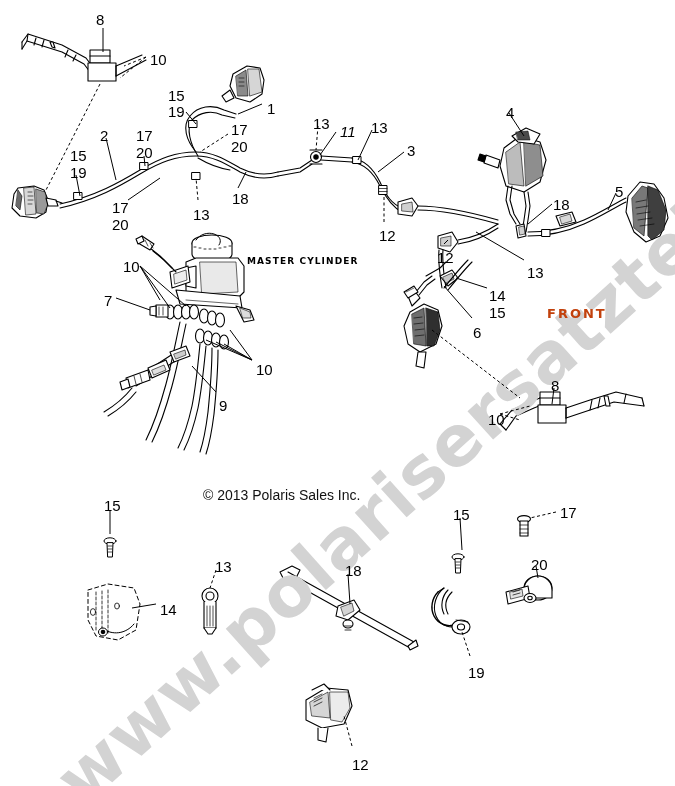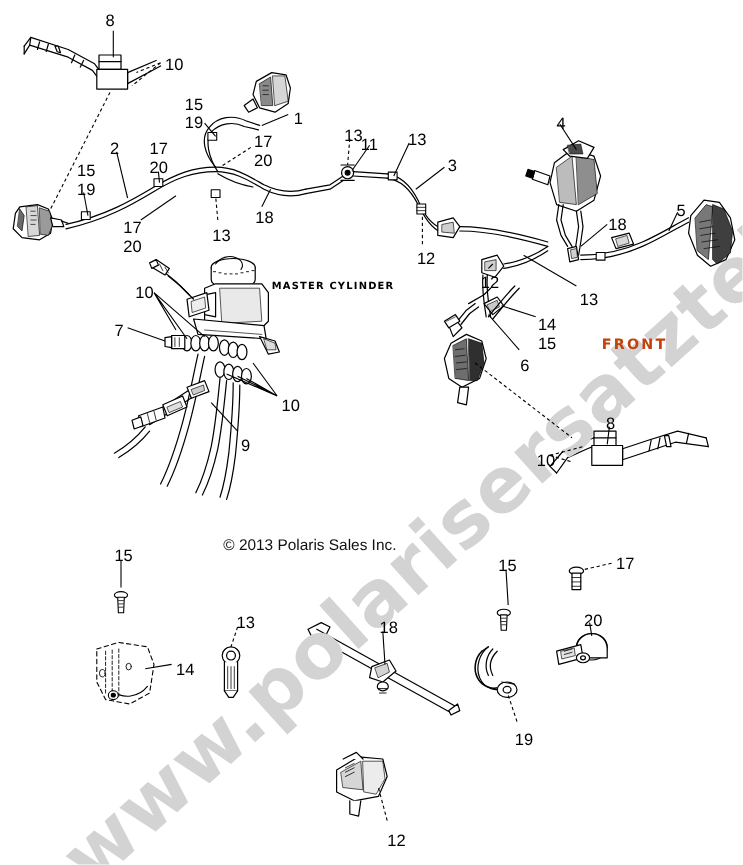--- a/index.html
+++ b/index.html
@@ -469,21 +469,21 @@
     </g>
   </svg>
 
   <div id="callouts">
       <div class="lbl" style="left: 96px; top: 12px;">8</div>
       <div class="lbl" style="left: 150px; top: 52px;">10</div>
       <div class="lbl" style="left: 168px; top: 88px;">15</div>
       <div class="lbl" style="left: 168px; top: 104px;">19</div>
       <div class="lbl" style="left: 267px; top: 101px;">1</div>
       <div class="lbl" style="left: 313px; top: 116px;">13</div>
-      <div class="lbl" style="left: 328px; top: 124px;">11</div>
+      <div class="lbl" style="left: 340px; top: 124px; font-style: italic;">11</div>
       <div class="lbl" style="left: 371px; top: 120px;">13</div>
       <div class="lbl" style="left: 506px; top: 105px;">4</div>
       <div class="lbl" style="left: 100px; top: 128px;">2</div>
       <div class="lbl" style="left: 136px; top: 128px;">17</div>
       <div class="lbl" style="left: 136px; top: 145px;">20</div>
       <div class="lbl" style="left: 231px; top: 122px;">17</div>
       <div class="lbl" style="left: 231px; top: 139px;">20</div>
       <div class="lbl" style="left: 407px; top: 143px;">3</div>
       <div class="lbl" style="left: 70px; top: 148px;">15</div>
       <div class="lbl" style="left: 70px; top: 165px;">19</div>

